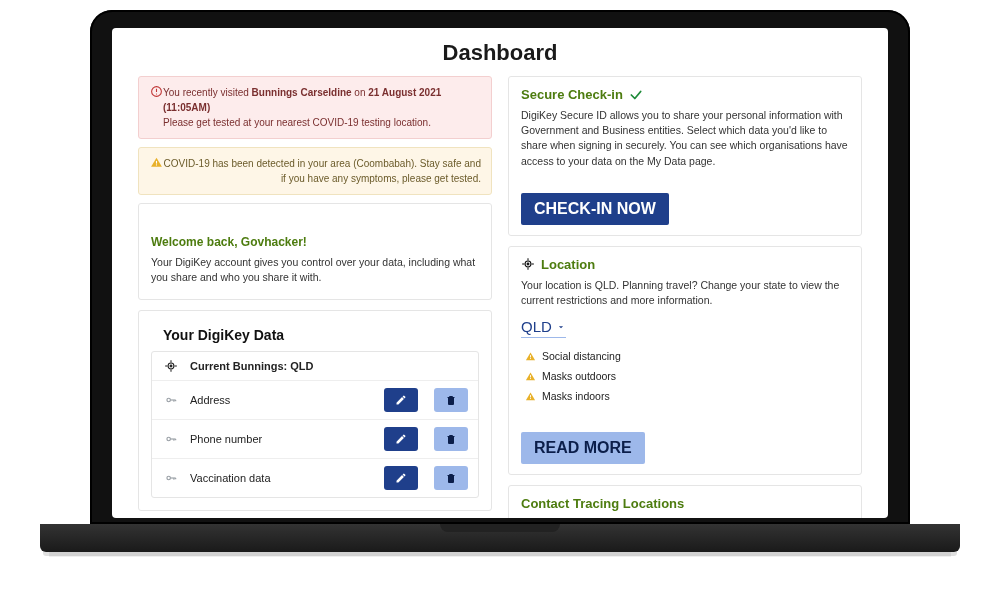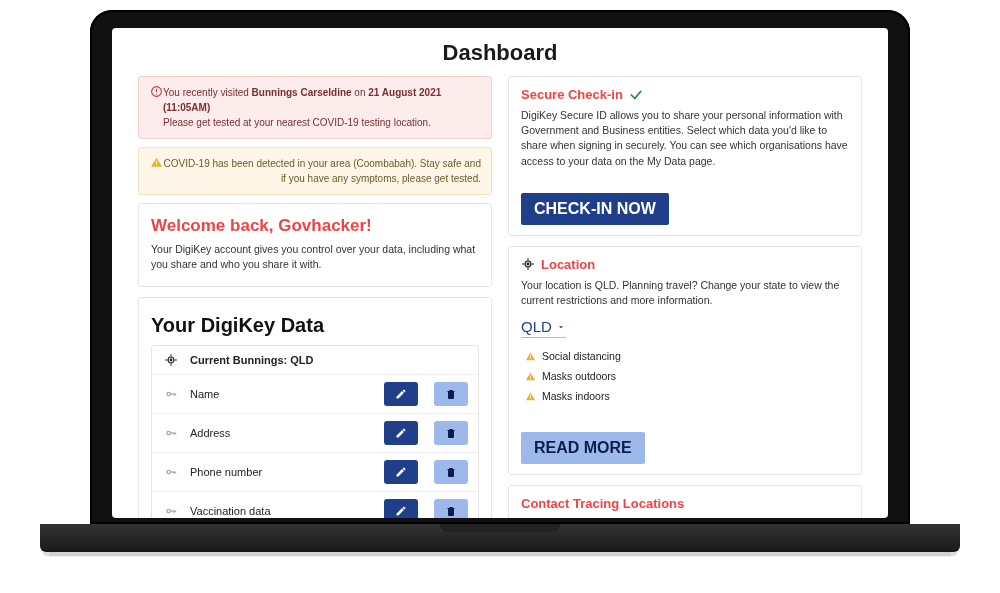--- a/index.html
+++ b/index.html
@@ -61,21 +61,21 @@
   .card {
     border:1px solid #e5e5e5;
     border-radius:3px;
     background:#fff;
     margin-bottom:10px;
     padding:10px 12px;
   }
   .card h2 {
     font-size:13px;
     font-weight:700;
-    color:#ef4444;
+    color:#4d7c0f;
     margin-bottom:6px;
     display:flex;
     align-items:center;
     gap:6px;
   }
   .card p { font-size:10.5px; color:#333; line-height:1.45; margin-bottom:8px;}
 
   .alert {
     border-radius:3px;
     padding:8px 10px 8px 10px;
@@ -84,21 +84,21 @@
     margin-bottom:8px;
     display:flex;
     gap:0;
     border:1px solid transparent;
   }
   .alert.red  { background:#fdecec; color:#7a2f2f; border-color:#f3cfcf;}
   .alert.amber{ background:#fef6e7; color:#6b5b2a; border-color:#f0e3bf;text-align:right;}
   .alert .ic { flex:0 0 14px; display:flex; justify-content:center; }
   .alert b { font-weight:700; }
 
-  .section-title { font-size:20px; font-weight:700; color:#111; margin:4px 0 8px;}
+  .section-title { font-size:14px; font-weight:700; color:#111; margin:4px 12px 8px;}
   .list { border:1px solid #e5e5e5; border-radius:3px; }
   .row {
     display:flex; align-items:center; gap:10px;
     padding:7px 10px;
     border-top:1px solid #eee;
     font-size:11px;
     color:#222;
   }
   .row:first-child{ border-top:none; }
   .row .label { flex:1; }
@@ -166,21 +166,21 @@
               <svg width="13" height="13" viewBox="0 0 24 24" fill="#e8b12a">
                   <path d="M12 3 L22 20 H2 Z"></path>
                   <rect x="11" y="9" width="2" height="5" fill="#fff"></rect>
                   <rect x="11" y="15.5" width="2" height="2" fill="#fff"></rect>
                 </svg>
             </span>
             <div>COVID-19 has been detected in your area (Coombabah). Stay safe and if you have any symptoms, please get tested.</div>
           </div>
 
           <div class="card" style="padding:12px 12px 14px;">
-            <h2 style="font-size:17px;">Welcome back, Govhacker!</h2>
+            <h2 style="font-size:12px;margin-top:19px;">Welcome back, Govhacker!</h2>
             <p style="margin-bottom:0;">Your DigiKey account gives you control over your data, including what you share and who you share it with.</p>
           </div>
 
           <div class="card" style="padding:12px 12px;">
             <div class="section-title">Your DigiKey Data</div>
 
             <div class="list">
               <div class="row header">
                 <span class="lead">
                   <svg width="14" height="14" viewBox="0 0 24 24" fill="none" stroke="#222" stroke-width="1.8">
@@ -188,41 +188,20 @@
                       <circle cx="12" cy="12" r="1.6" fill="#222"></circle>
                       <line x1="12" y1="2" x2="12" y2="6"></line>
                       <line x1="12" y1="18" x2="12" y2="22"></line>
                       <line x1="2" y1="12" x2="6" y2="12"></line>
                       <line x1="18" y1="12" x2="22" y2="12"></line>
                     </svg>
                 </span>
                 <span class="label">Current Bunnings: QLD</span>
               </div>
 
-              <div class="row">
-                <span class="lead">
-                    <svg width="14" height="14" viewBox="0 0 24 24" fill="#9aa0a6">
-                      <circle cx="8" cy="12" r="3" fill="none" stroke="#9aa0a6" stroke-width="2"></circle>
-                      <line x1="11" y1="12" x2="20" y2="12" stroke="#9aa0a6" stroke-width="2"></line>
-                      <line x1="17" y1="12" x2="17" y2="15" stroke="#9aa0a6" stroke-width="2"></line>
-                      <line x1="20" y1="12" x2="20" y2="14" stroke="#9aa0a6" stroke-width="2"></line>
-                    </svg>
-                  </span>
-                <span class="label">Name</span>
-                <span class="iconbtn edit">
-                    <svg width="12" height="12" viewBox="0 0 24 24" fill="#fff">
-                      <path d="M3 17.25V21h3.75L17.81 9.94l-3.75-3.75L3 17.25zM20.71 7.04a1 1 0 0 0 0-1.41l-2.34-2.34a1 1 0 0 0-1.41 0l-1.83 1.83 3.75 3.75 1.83-1.83z"></path>
-                    </svg>
-                  </span>
-                <span class="iconbtn del">
-                    <svg width="12" height="12" viewBox="0 0 24 24" fill="#0b1e4a">
-                      <path d="M6 7h12v13a2 2 0 0 1-2 2H8a2 2 0 0 1-2-2V7zm3-3h6l1 2H8l1-2zM4 6h16v1H4z"></path>
-                    </svg>
-                  </span>
-              </div>
 
               <div class="row">
                 <span class="lead">
                     <svg width="14" height="14" viewBox="0 0 24 24" fill="#9aa0a6">
                       <circle cx="8" cy="12" r="3" fill="none" stroke="#9aa0a6" stroke-width="2"></circle>
                       <line x1="11" y1="12" x2="20" y2="12" stroke="#9aa0a6" stroke-width="2"></line>
                       <line x1="17" y1="12" x2="17" y2="15" stroke="#9aa0a6" stroke-width="2"></line>
                       <line x1="20" y1="12" x2="20" y2="14" stroke="#9aa0a6" stroke-width="2"></line>
                     </svg>
                   </span>

